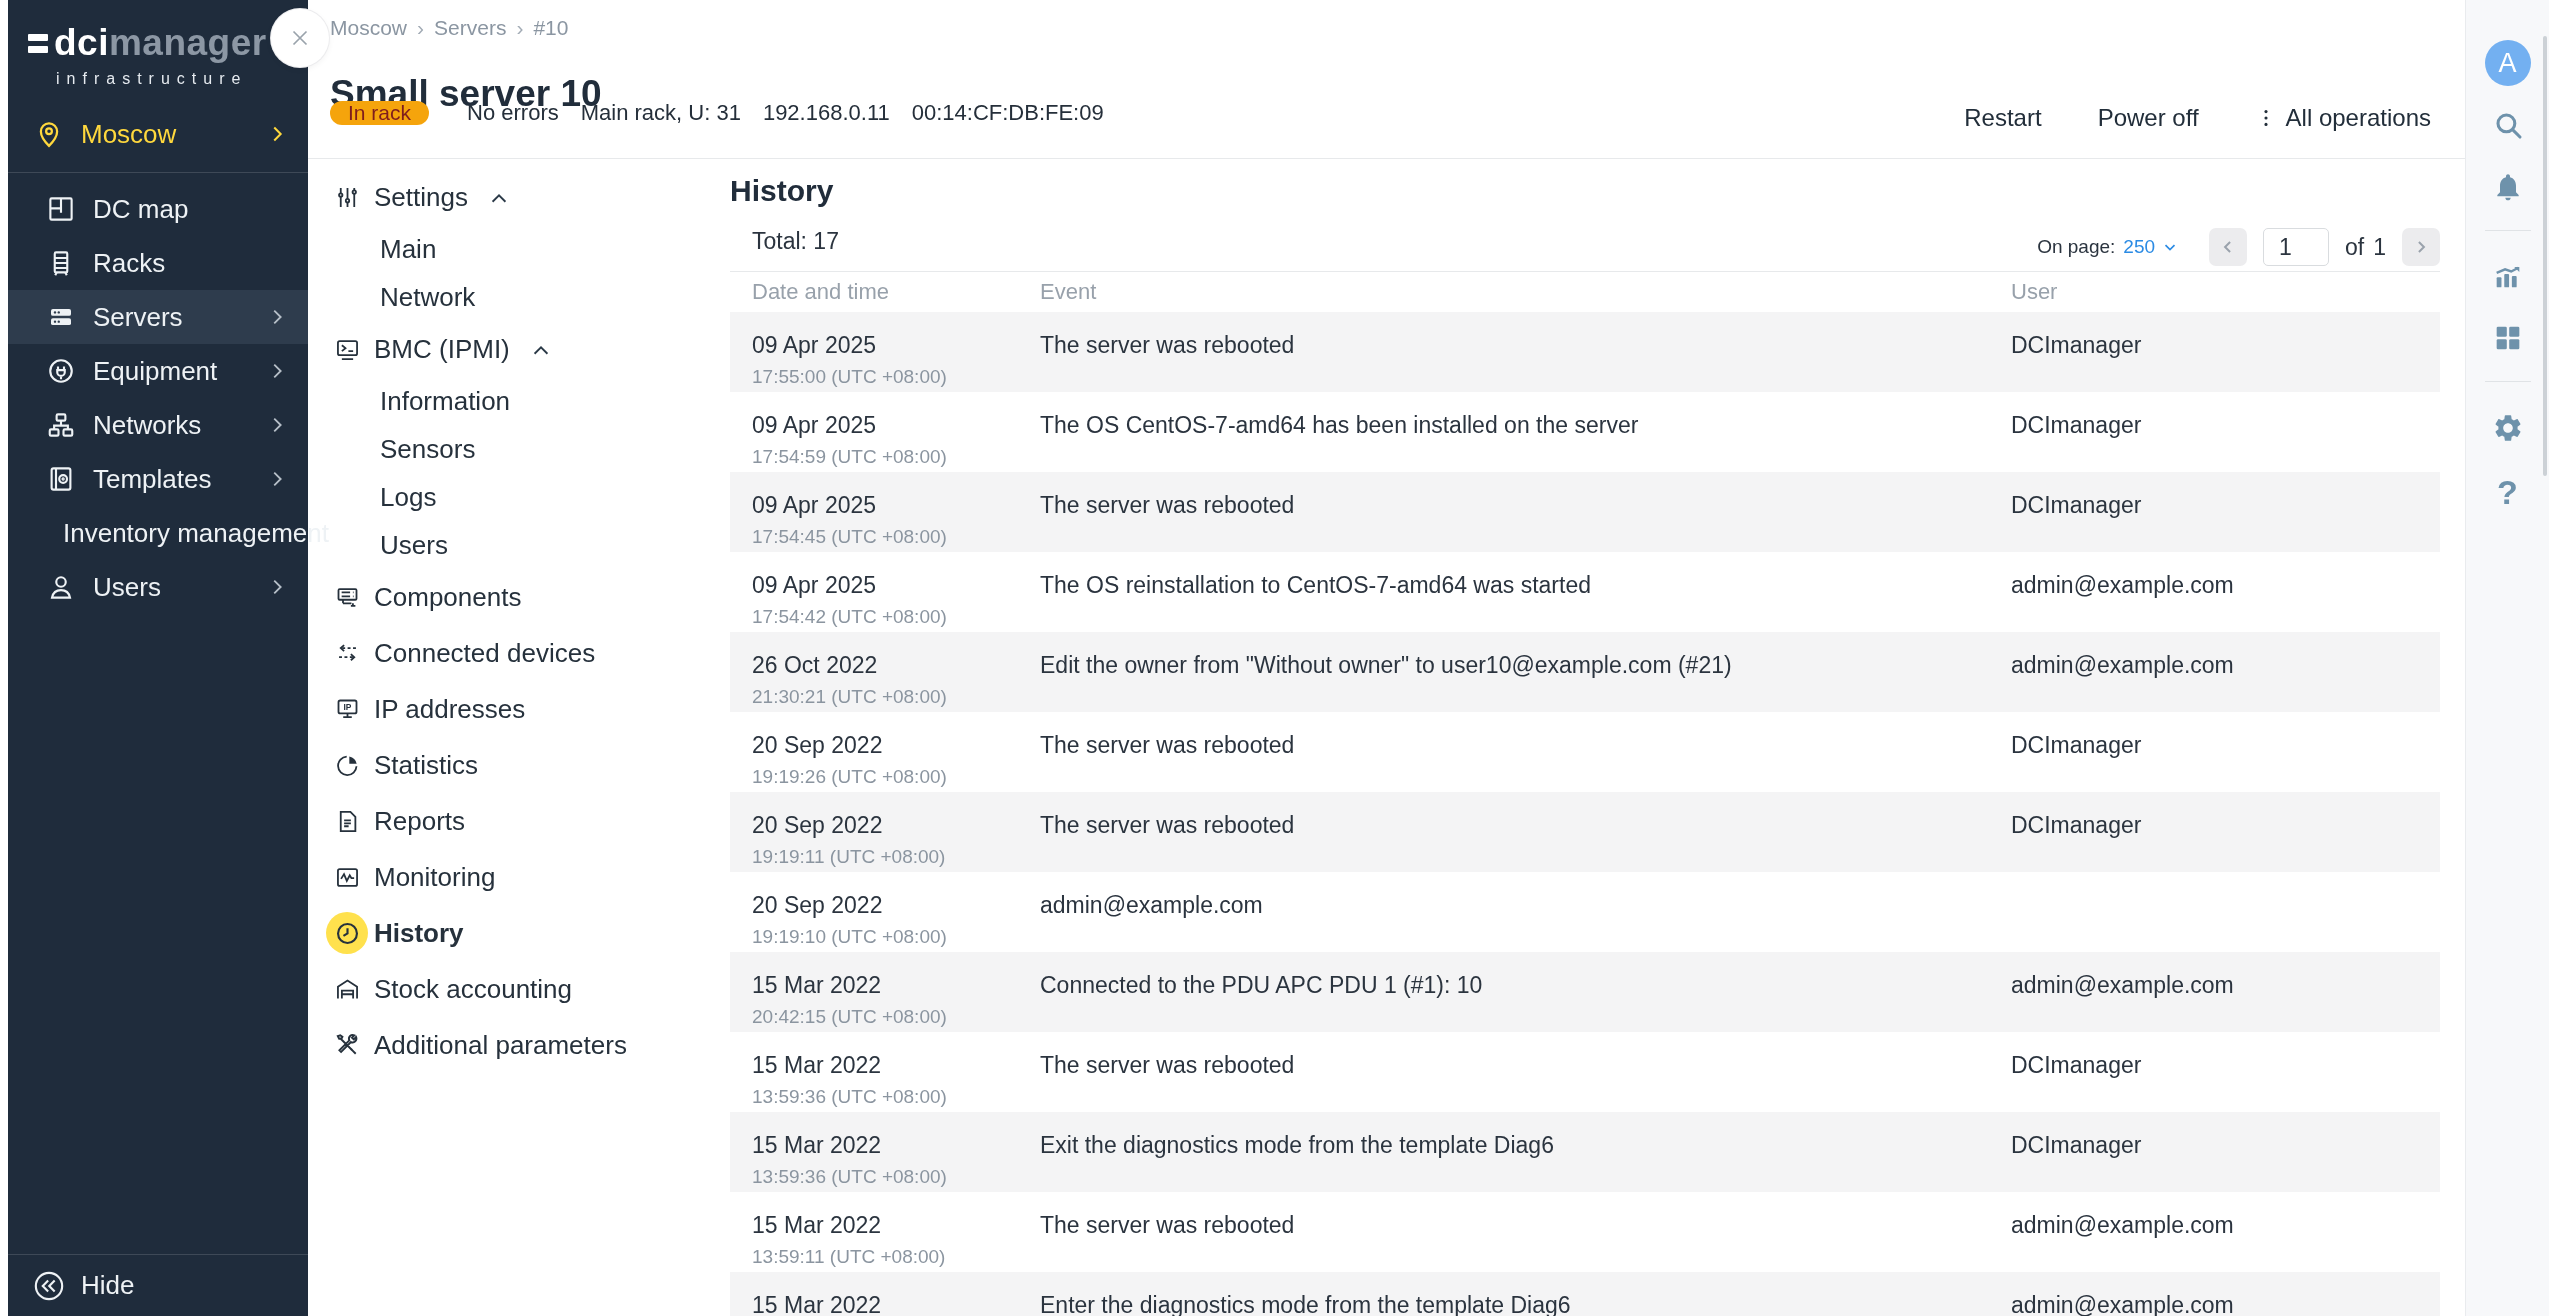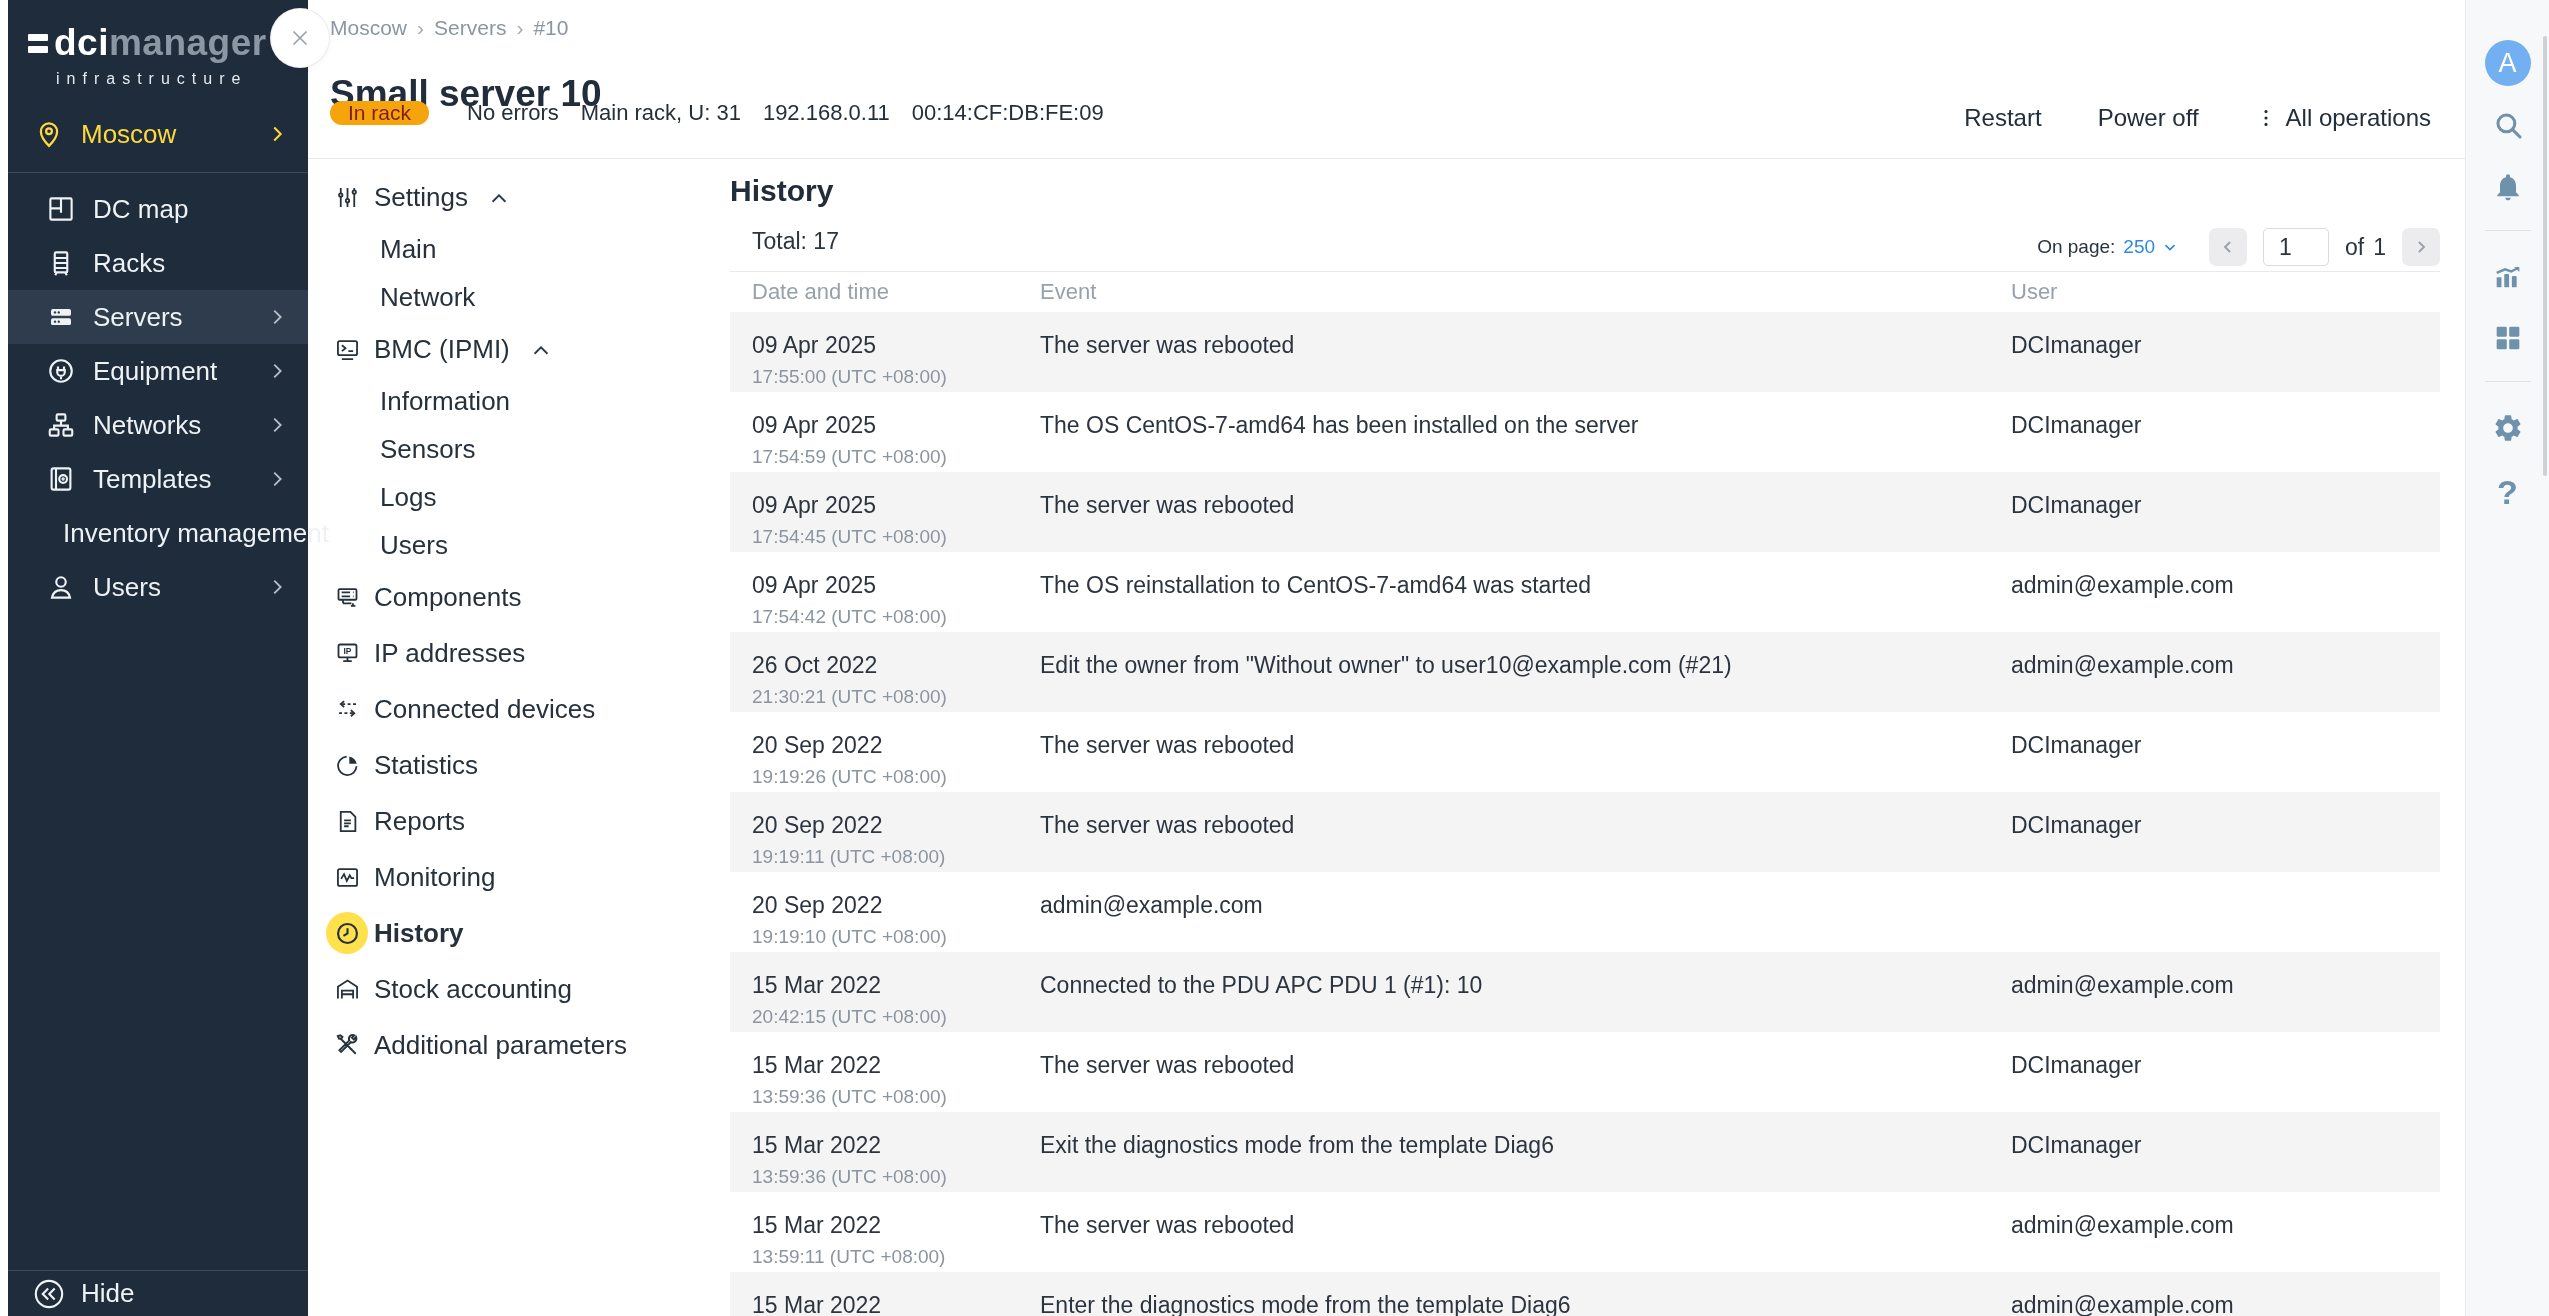--- a/index.html
+++ b/index.html
@@ -25,21 +25,21 @@
   .side-rule{position:absolute;left:0;top:172px;width:100%;border-top:1px solid rgba(255,255,255,.14)}
   .side-menu{position:absolute;left:0;top:182px;width:100%}
   .side-item{height:54px;display:flex;align-items:center;padding:0 20px 0 38px;box-sizing:border-box;cursor:pointer}
   .side-item.active{background:#2e3c4d}
   .s-icon{width:30px;height:30px;margin-right:17px;color:#eef2f5}
   .s-icon svg{width:100%;height:100%}
   .s-label{flex:1;font-size:26px;white-space:nowrap}
   .s-chev{display:none;width:22px;height:22px;color:#b6bfc8}
   .side-item.chev .s-chev{display:block}
   .s-chev svg{width:100%;height:100%}
-  .side-bottom{position:absolute;left:0;bottom:0;width:100%;height:46px;border-top:1px solid rgba(255,255,255,.14);display:flex;align-items:center;padding-left:24px;box-sizing:border-box;cursor:pointer}
+  .side-bottom{position:absolute;left:0;bottom:0;width:100%;height:62px;border-top:1px solid rgba(255,255,255,.14);display:flex;align-items:center;padding-left:24px;box-sizing:border-box;cursor:pointer}
   .hide-icon{width:34px;height:34px;margin-right:15px;color:#eef2f5}
   .hide-icon svg{width:100%;height:100%}
   .hide-label{font-size:26px}
   
   .close-btn{position:absolute;left:271px;top:9px;width:58px;height:58px;border-radius:50%;background:#ffffff;
     box-shadow:0 0 0 1px #ececee,0 2px 6px rgba(0,0,0,.06);display:flex;align-items:center;justify-content:center;z-index:3;cursor:pointer;color:#9aa3ac}
   .close-btn svg{width:26px;height:26px}
   
   .content{position:absolute;left:300px;top:0;width:2165px;height:1316px;background:#fff;z-index:1}
   .breadcrumb{position:absolute;left:30px;top:16px;display:flex;gap:10px;font-size:21px;color:#8b96a2}
@@ -364,38 +364,38 @@
             <rect x="4" y="4.5" width="16" height="9.5" rx="1"></rect>
             <path d="M6.8 7.5h7.5M6.8 11h7.5M16.8 7.5h.6M16.8 11h.6M8 14v3.2M8 17.2h7.5M16.8 17.2v2.3M19 19.5h-4"></path>
           </svg>
         </span>
         <span class="n-label">Components</span>
 
       </div>
       <div class="nav-item">
         <span class="n-icon">
           <svg viewBox="0 0 24 24" fill="none" stroke="currentColor" stroke-width="1.6">
-            <rect x="4" y="4" width="16" height="11.5" rx="1.5"></rect>
-            <path d="M12 15.5v3.2M8.2 18.7h7.6"></path>
-            <text x="12" y="12.3" font-size="7.5" text-anchor="middle" fill="currentColor" stroke="none" font-weight="bold">IP</text>
-          </svg>
-        </span>
-        <span class="n-label">IP addresses</span>
-
-      </div>
-      <div class="nav-item">
-        <span class="n-icon">
-          <svg viewBox="0 0 24 24" fill="none" stroke="currentColor" stroke-width="1.6">
             <path stroke-dasharray="2.6 2.2" d="M19.5 7.2H7"></path>
             <path d="M9 4.5 6 7.2l3 2.7"></path>
             <path stroke-dasharray="2.6 2.2" d="M4.5 15.3H17"></path>
             <path d="M15 12.6l3 2.7-3 2.7"></path>
           </svg>
         </span>
         <span class="n-label">Connected devices</span>
+
+      </div>
+      <div class="nav-item">
+        <span class="n-icon">
+          <svg viewBox="0 0 24 24" fill="none" stroke="currentColor" stroke-width="1.6">
+            <rect x="4" y="4" width="16" height="11.5" rx="1.5"></rect>
+            <path d="M12 15.5v3.2M8.2 18.7h7.6"></path>
+            <text x="12" y="12.3" font-size="7.5" text-anchor="middle" fill="currentColor" stroke="none" font-weight="bold">IP</text>
+          </svg>
+        </span>
+        <span class="n-label">IP addresses</span>
 
       </div>
       <div class="nav-item">
         <span class="n-icon">
           <svg viewBox="0 0 24 24" fill="none" stroke="currentColor" stroke-width="1.6">
             <path d="M20 12.7a8.2 8.2 0 1 1-8.7-8.6"></path>
             <path d="M13.6 3.9a8.2 8.2 0 0 1 6.5 6.5h-6.5z" fill="currentColor" stroke="none"></path>
           </svg>
         </span>
         <span class="n-label">Statistics</span>

